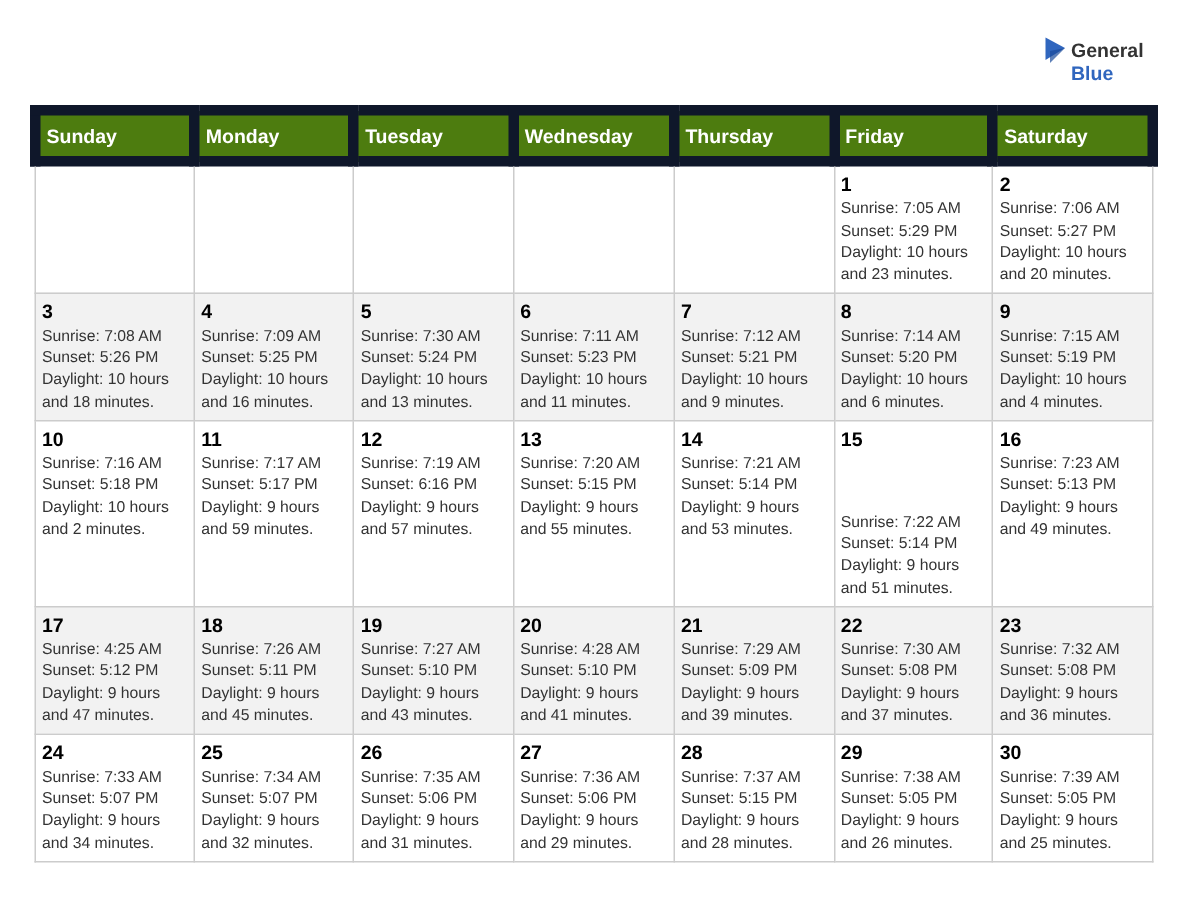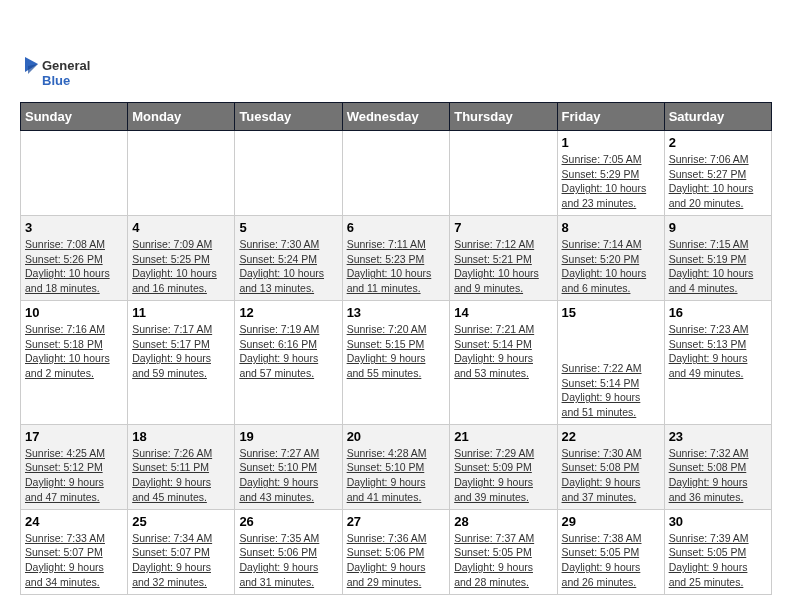--- a/index.html
+++ b/index.html
@@ -5,24 +5,23 @@
     * { margin: 0; padding: 0; box-sizing: border-box; }
     body {
       font-family: Arial, sans-serif;
       background: #fff;
       width: 792px;
       min-height: 612px;
       padding: 20px;
     }
     .header-area {
       display: flex;
-      justify-content: flex-start;
+      justify-content: flex-end;
       align-items: flex-start;
       margin-bottom: 10px;
-      margin-top: 32px;
     }
     .logo {
       display: flex;
       align-items: center;
       gap: 4px;
     }
     .title-area {
       text-align: right;
     }
     .month-title {
@@ -33,27 +32,27 @@
     .location-title {
       font-size: 16px;
       color: #555;
     }
     table {
       width: 100%;
       border-collapse: collapse;
       font-size: 11px;
     }
     thead tr th {
-      background-color: #737373;
+      background-color: #4d7c0f;
       color: #fff;
       padding: 6px 4px;
       text-align: left;
       font-size: 13px;
       font-weight: bold;
-      border: 1px solid #0f172a;
+      border: 7px solid #0f172a;
     }
     tbody tr td {
       border: 1px solid #ccc;
       vertical-align: top;
       padding: 4px;
       height: 85px;
       width: 108px;
     }
     tbody tr:nth-child(even) td {
       background-color: #f2f2f2;
@@ -63,21 +62,20 @@
     }
     .day-num {
       font-weight: bold;
       font-size: 13px;
       margin-bottom: 2px;
     }
     .day-info {
       font-size: 10.5px;
       color: #333;
       line-height: 1.4;
-      text-decoration: underline;
     }
     .empty-cell {
       background: #fff !important;
     }
   </style>
 </head>
 <body>
 
 <div class="header-area">
   <div class="logo">
@@ -279,21 +277,21 @@
         </td>
         <td>
           <div class="day-num">27</div>
           <div class="day-info" style="white-space: pre-line;">Sunrise: 7:36 AM
 Sunset: 5:06 PM
 Daylight: 9 hours and 29 minutes.</div>
         </td>
         <td>
           <div class="day-num">28</div>
           <div class="day-info" style="white-space: pre-line;">Sunrise: 7:37 AM
-Sunset: 5:05 PM
+Sunset: 5:15 PM
 Daylight: 9 hours and 28 minutes.</div>
         </td>
         <td>
           <div class="day-num">29</div>
           <div class="day-info" style="white-space: pre-line;">Sunrise: 7:38 AM
 Sunset: 5:05 PM
 Daylight: 9 hours and 26 minutes.</div>
         </td>
         <td>
           <div class="day-num">30</div>

